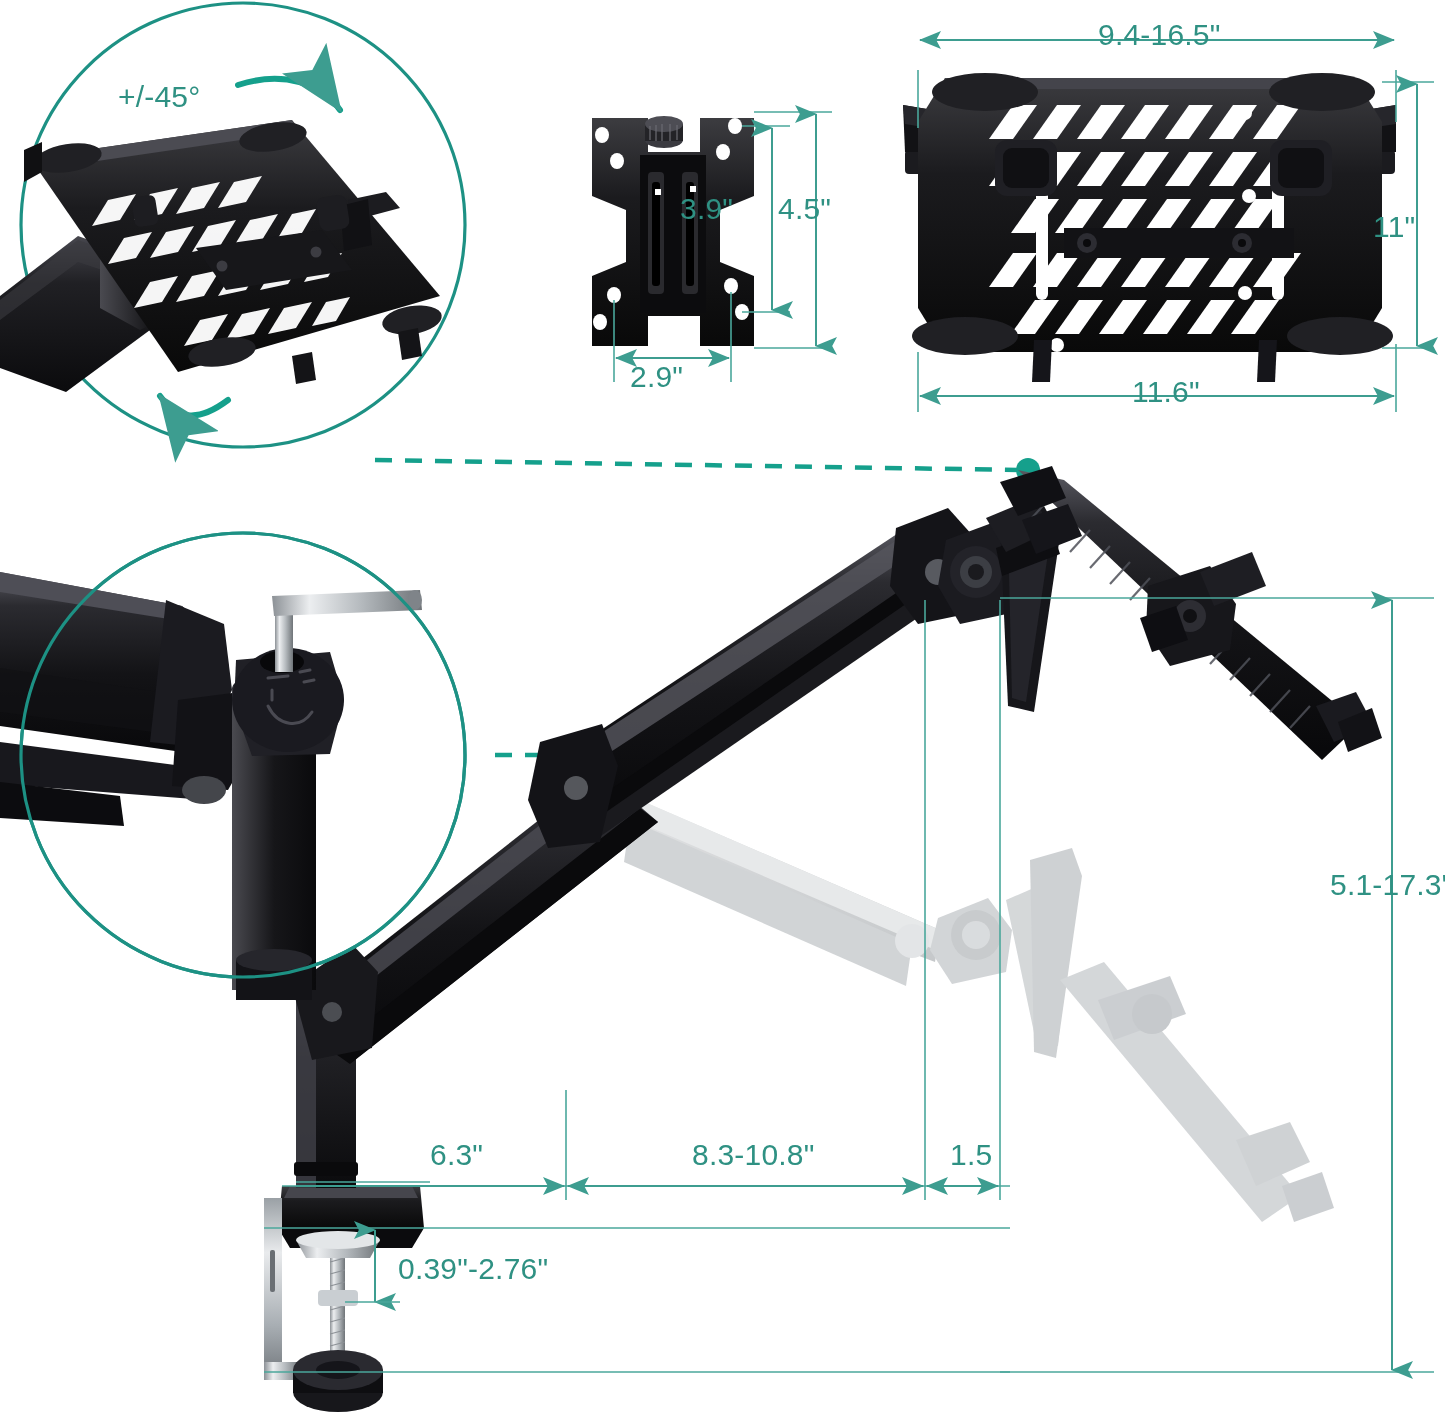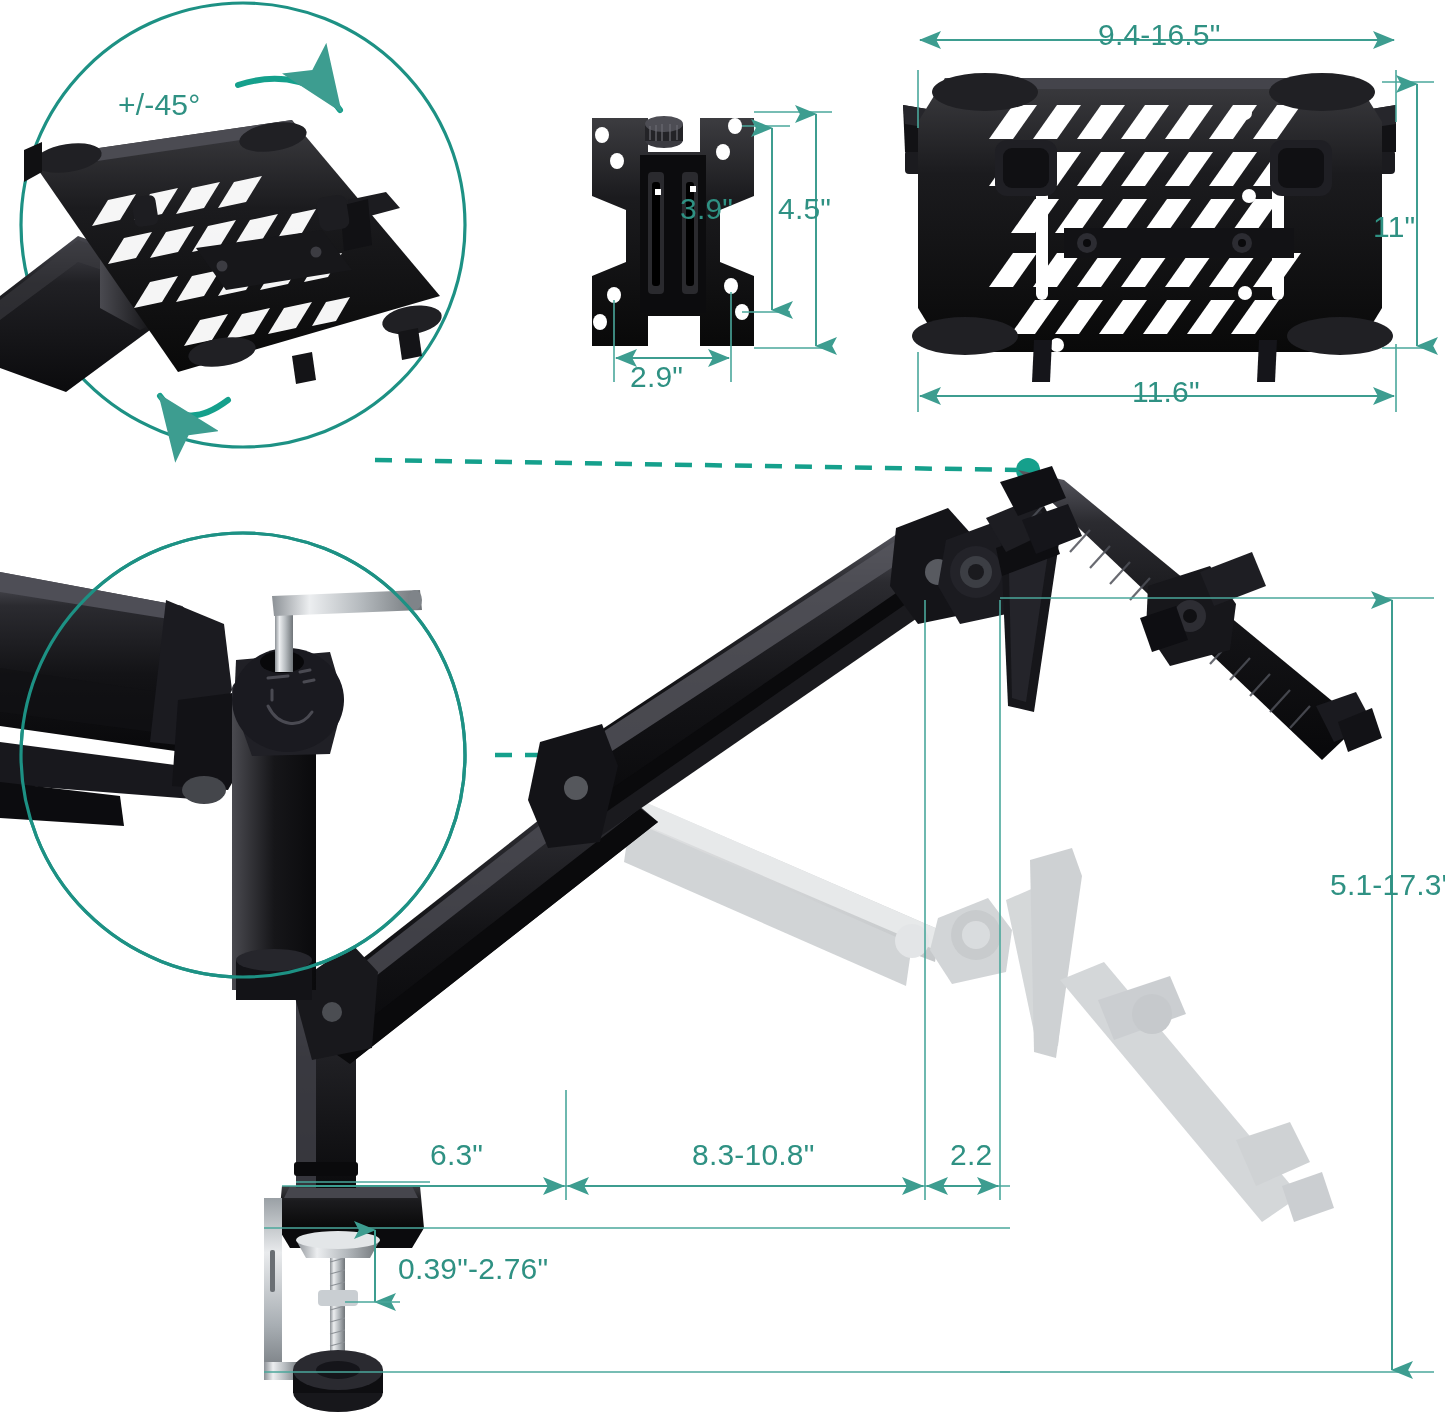--- a/index.html
+++ b/index.html
@@ -472,29 +472,29 @@
     <ellipse cx="415" cy="600" rx="7" ry="10" fill="#7f8489"></ellipse>
 
     <path d="M236,960 L312,960 L312,1000 L236,1000 Z" fill="#131317"></path>
     <ellipse cx="274" cy="960" rx="38" ry="11" fill="#26262c"></ellipse>
   </g>
 
   <circle cx="243" cy="755" r="222" fill="none" stroke="#1d9184" stroke-width="3.2"></circle>
 
 </svg>
 
-<div class="dimlabel" style="left:118px;top:88px;">+/-45°</div>
+<div class="dimlabel" style="left:118px;top:80px;">+/-45°</div>
 
 <div class="dimlabel" style="left:680px;top:192px;">3.9"</div>
 <div class="dimlabel" style="left:778px;top:192px;">4.5"</div>
 <div class="dimlabel" style="left:630px;top:360px;">2.9"</div>
 
 <div class="dimlabel" style="left:1098px;top:18px;">9.4-16.5"</div>
 <div class="dimlabel" style="left:1373px;top:210px;">11"</div>
 <div class="dimlabel" style="left:1132px;top:375px;">11.6"</div>
 
 <div class="dimlabel" style="left:430px;top:1138px;">6.3"</div>
 <div class="dimlabel" style="left:692px;top:1138px;">8.3-10.8"</div>
-<div class="dimlabel" style="left:950px;top:1138px;">2.2</div>
+<div class="dimlabel" style="left:950px;top:1138px;">1.5</div>
 <div class="dimlabel" style="left:1330px;top:868px;">5.1-17.3"</div>
 <div class="dimlabel" style="left:398px;top:1252px;">0.39"-2.76"</div>
 
 </div>
 
 </body></html>

